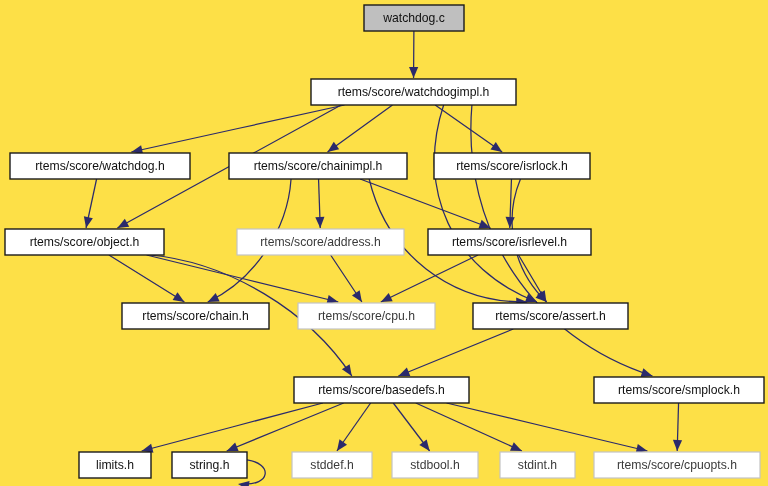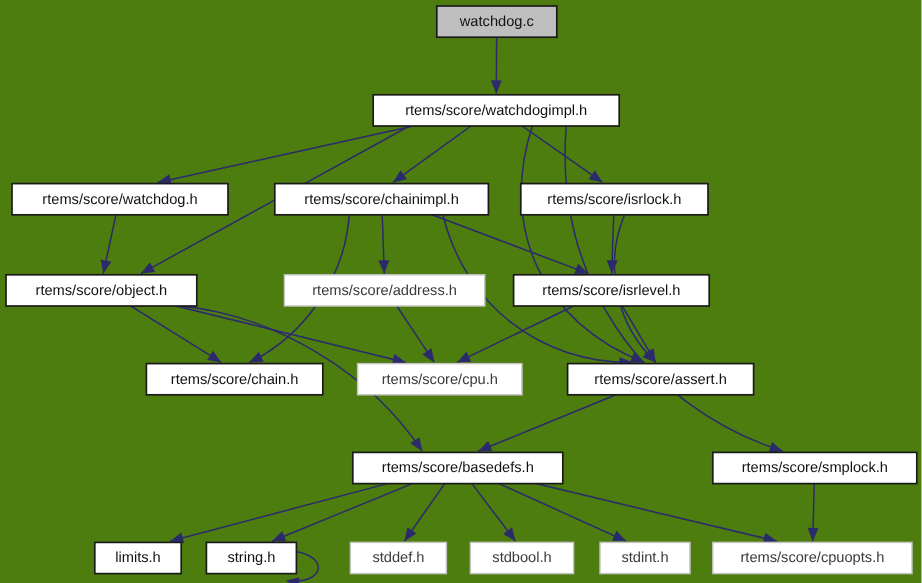--- a/index.html
+++ b/index.html
@@ -4,21 +4,21 @@
 <style>
   html, body {
     margin: 0;
     padding: 0;
     background: #ffffff;
   }
   #graph-page {
     position: relative;
     width: 768px;
     height: 486px;
-    background: #4d7c0f;
+    background: #fde047;
     font-family: "Liberation Sans", sans-serif;
     overflow: hidden;
   }
   svg#depgraph {
     display: block;
     width: 768px;
     height: 486px;
   }
   .node-box {
     stroke-width: 1;

